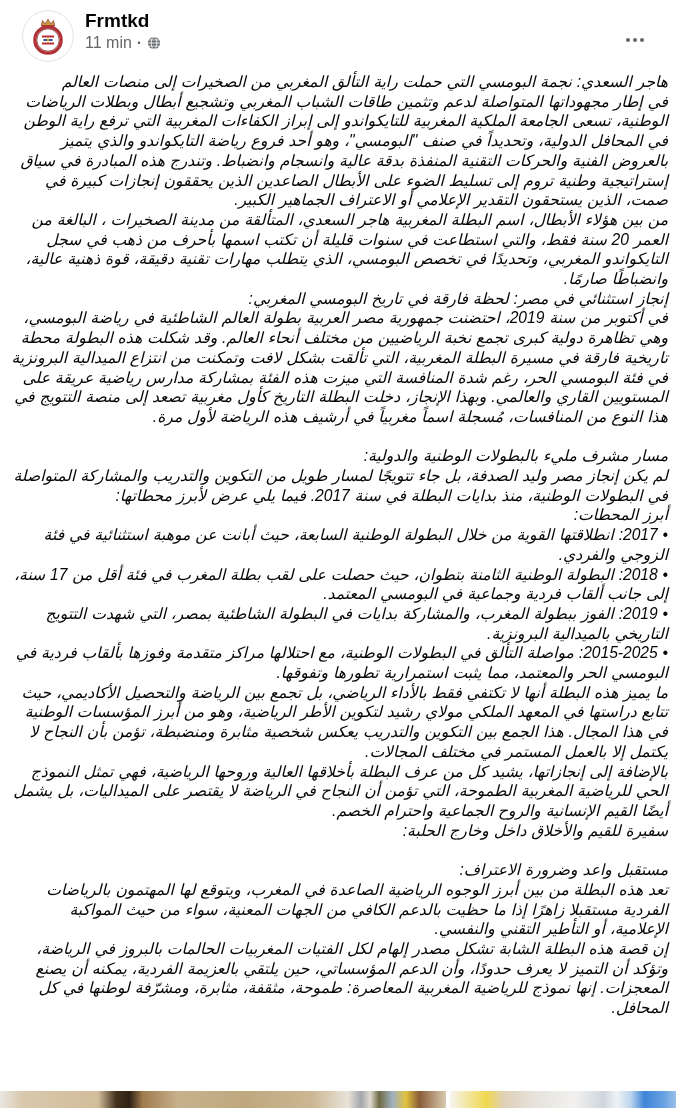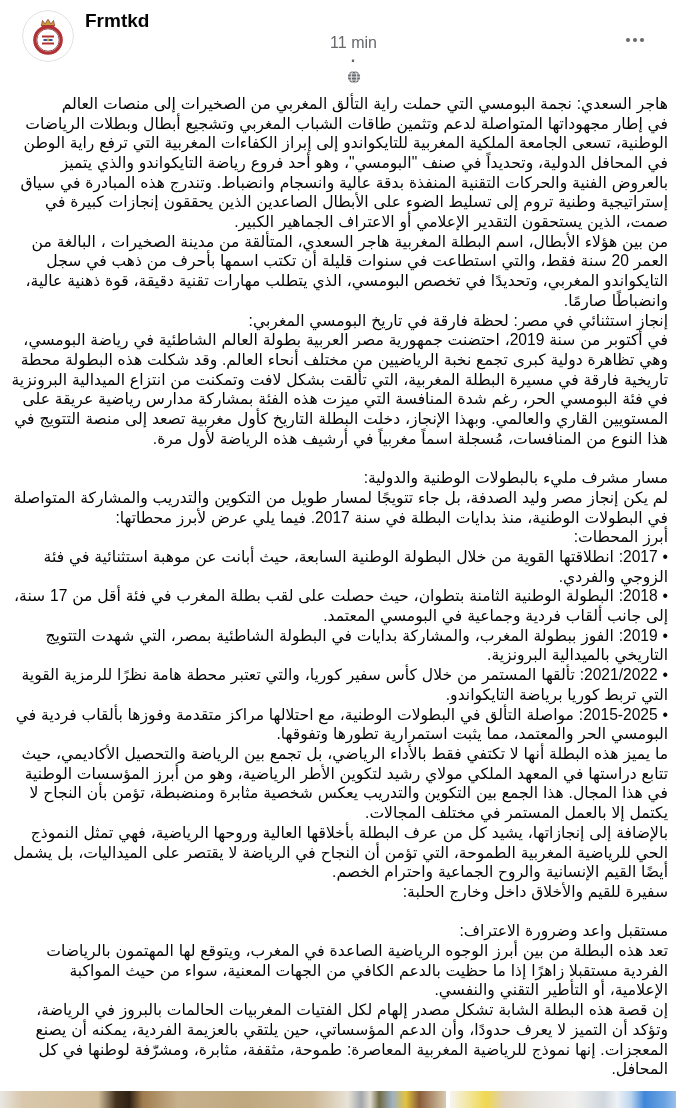--- a/index.html
+++ b/index.html
@@ -8,32 +8,33 @@
     background:#ffffff;
     font-family:"Liberation Sans","DejaVu Sans",sans-serif;
     -webkit-font-smoothing:antialiased;
   }
   
   .header{display:flex;align-items:flex-start;padding:10px 14px 4px 22px;justify-content:space-between;}
   .avatar{width:52px;height:52px;border-radius:50%;flex:0 0 auto;cursor:pointer;overflow:hidden;background:#fff;}
   .avatar svg{display:block;width:52px;height:52px;}
   .hinfo{margin-left:11px;flex:1 1 auto;min-width:0;}
   .author{font-weight:bold;font-size:19px;color:#050505;line-height:1.2;cursor:pointer;display:inline-block;}
-  .meta{display:flex;align-items:center;color:#65676b;font-size:16px;margin-top:1px;flex-direction:column;}
+  .meta{display:flex;align-items:center;gap:5px;color:#65676b;font-size:16px;margin-top:1px;}
   .meta .sep{font-weight:bold;}
   .globe{width:14px;height:14px;display:inline-block;}
   .menu-btn{flex:0 0 auto;display:flex;gap:3px;align-items:center;margin-top:24px;margin-right:14px;padding:4px;cursor:pointer;border:none;background:transparent;}
   .menu-btn i{width:4px;height:4px;border-radius:50%;background:#65676b;display:block;}
   
   .body-text{
     direction:rtl;text-align:right;
     padding:6px 8px 0 8px;
     font-size:15.6px;line-height:19.7px;color:#050505;
     height:1008px;overflow:hidden;
     word-spacing:0.5px;
+    font-style:italic;
   }
   .para{margin:0;}
   .spacer{height:19.7px;}
   
   .photos{position:absolute;left:0;bottom:0;width:676px;height:17px;display:flex;direction:ltr;gap:4px;background:#fff;}
   .photo{height:100%;cursor:pointer;}
   .photo-left{width:446px;flex:0 0 auto;}
   .photo-right{flex:1 1 auto;}
 </style>
 </head>
@@ -83,21 +84,20 @@
   <div class="para">من بين هؤلاء الأبطال، اسم البطلة المغربية هاجر السعدي،  المتألقة من مدينة الصخيرات ، البالغة من العمر 20 سنة فقط، والتي استطاعت في سنوات قليلة أن تكتب اسمها بأحرف من ذهب في سجل التايكواندو المغربي، وتحديدًا في تخصص البومسي، الذي يتطلب مهارات تقنية دقيقة، قوة ذهنية عالية، وانضباطًا صارمًا.</div>
   <div class="para">إنجاز استثنائي في مصر: لحظة فارقة في تاريخ البومسي المغربي:</div>
   <div class="para">في أكتوبر من سنة 2019، احتضنت جمهورية مصر العربية بطولة العالم الشاطئية في رياضة البومسي، وهي تظاهرة دولية كبرى تجمع نخبة الرياضيين من مختلف أنحاء العالم. وقد شكلت هذه البطولة محطة تاريخية فارقة في مسيرة البطلة المغربية، التي تألقت بشكل لافت وتمكنت من انتزاع الميدالية البرونزية في فئة البومسي الحر، رغم شدة المنافسة التي ميزت هذه الفئة بمشاركة مدارس رياضية عريقة على المستويين القاري والعالمي. وبهذا الإنجاز، دخلت البطلة التاريخ كأول مغربية تصعد إلى منصة التتويج في هذا النوع من المنافسات، مُسجلة اسماً مغربياً في أرشيف هذه الرياضة لأول مرة.</div>
   <div class="spacer"></div>
   <div class="para">مسار مشرف مليء بالبطولات الوطنية والدولية:</div>
   <div class="para">لم يكن إنجاز مصر وليد الصدفة، بل جاء تتويجًا لمسار طويل من التكوين والتدريب والمشاركة المتواصلة في البطولات الوطنية، منذ بدايات البطلة في سنة 2017. فيما يلي عرض لأبرز محطاتها:</div>
   <div class="para">أبرز المحطات:</div>
   <div class="para">• 2017: انطلاقتها القوية من خلال البطولة الوطنية السابعة، حيث أبانت عن موهبة استثنائية في فئة الزوجي والفردي.</div>
   <div class="para">• 2018: البطولة الوطنية الثامنة بتطوان، حيث حصلت على لقب بطلة المغرب في فئة أقل من 17 سنة، إلى جانب ألقاب فردية وجماعية في البومسي المعتمد.</div>
   <div class="para">• 2019: الفوز ببطولة المغرب، والمشاركة بدايات في البطولة الشاطئية بمصر، التي شهدت التتويج التاريخي بالميدالية البرونزية.</div>
-  <div class="para">• 2021/2022: تألقها المستمر من خلال كأس سفير كوريا، والتي تعتبر محطة هامة نظرًا للرمزية القوية التي تربط كوريا برياضة التايكواندو.</div>
   <div class="para">• 2015-2025: مواصلة التألق في البطولات الوطنية، مع احتلالها مراكز متقدمة وفوزها بألقاب فردية في البومسي الحر والمعتمد، مما يثبت استمرارية تطورها وتفوقها.</div>
   <div class="para">ما يميز هذه البطلة أنها لا تكتفي فقط بالأداء الرياضي، بل تجمع بين الرياضة والتحصيل الأكاديمي، حيث تتابع دراستها في المعهد الملكي مولاي رشيد لتكوين الأطر الرياضية، وهو من أبرز المؤسسات الوطنية في هذا المجال. هذا الجمع بين التكوين والتدريب يعكس شخصية مثابرة ومنضبطة، تؤمن بأن النجاح لا يكتمل إلا بالعمل المستمر في مختلف المجالات.</div>
   <div class="para">بالإضافة إلى إنجازاتها، يشيد كل من عرف البطلة بأخلاقها العالية وروحها الرياضية، فهي تمثل النموذج الحي للرياضية المغربية الطموحة، التي تؤمن أن النجاح في الرياضة لا يقتصر على الميداليات، بل يشمل أيضًا القيم الإنسانية والروح الجماعية واحترام الخصم.</div>
   <div class="para">سفيرة للقيم والأخلاق داخل وخارج الحلبة:</div>
   <div class="spacer"></div>
   <div class="para">مستقبل واعد وضرورة الاعتراف:</div>
   <div class="para">تعد هذه البطلة من بين أبرز الوجوه الرياضية الصاعدة في المغرب، ويتوقع لها المهتمون بالرياضات الفردية مستقبلا زاهرًا إذا ما حظيت بالدعم الكافي من الجهات المعنية، سواء من حيث المواكبة الإعلامية، أو التأطير التقني والنفسي.</div>
   <div class="para">إن قصة هذه البطلة الشابة تشكل مصدر إلهام لكل الفتيات المغربيات الحالمات بالبروز في الرياضة، وتؤكد أن التميز لا يعرف حدودًا، وأن الدعم المؤسساتي، حين يلتقي بالعزيمة الفردية، يمكنه أن يصنع المعجزات. إنها نموذج للرياضية المغربية المعاصرة: طموحة، مثقفة، مثابرة، ومشرّفة لوطنها في كل المحافل.</div>
 </div>
 

